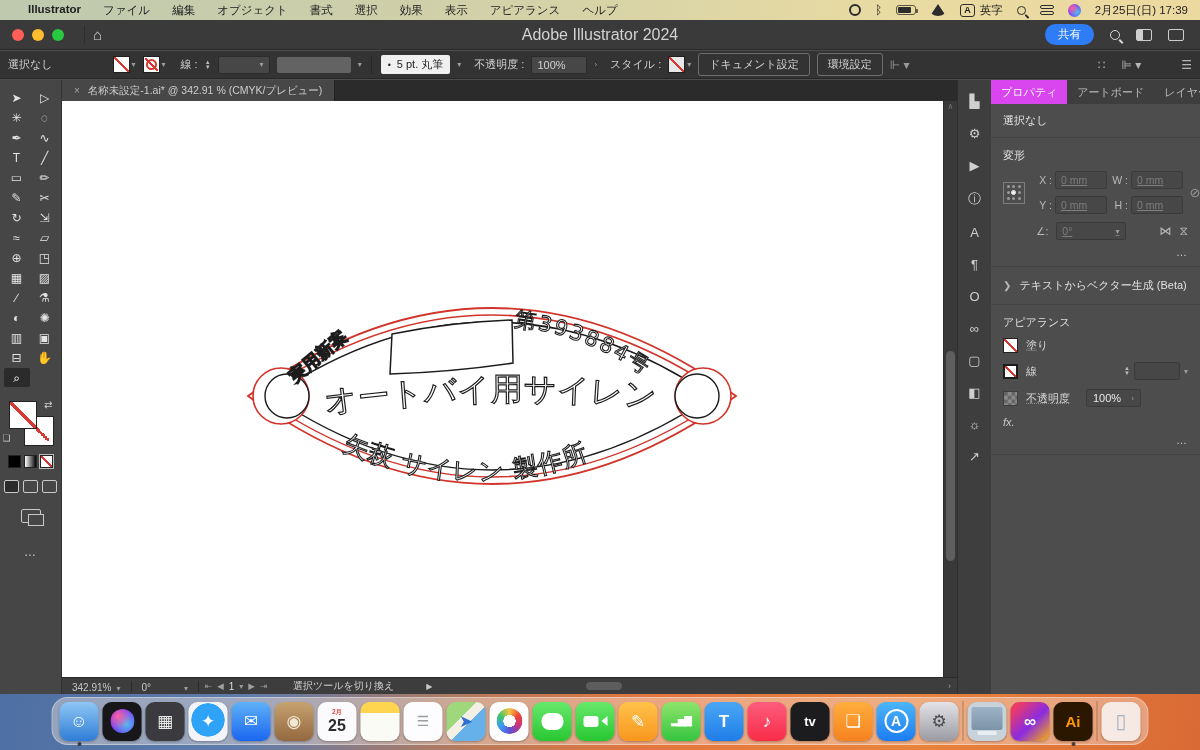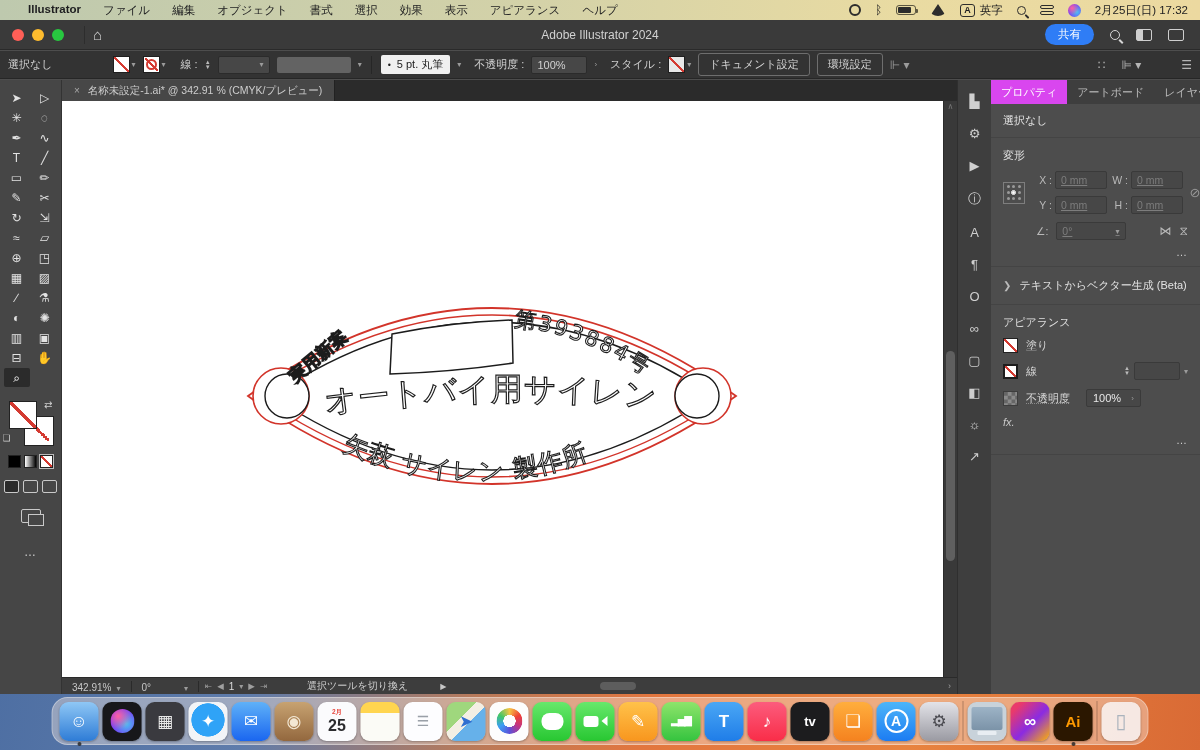--- a/index.html
+++ b/index.html
@@ -33,21 +33,21 @@
     background:radial-gradient(circle at 32% 32%, #ff5fa2, rgba(255,95,162,0) 55%), radial-gradient(circle at 68% 62%, #49c3f2, #7b2ff7 75%); }
   .clock { font-size:11.5px; }
   
   .window { position:absolute; left:0; top:20px; width:1200px; height:674px; background:#4d4d4d; }
   .titlebar { position:absolute; left:0; top:0; width:100%; height:30px; background:#3a3a3a; border-bottom:1px solid #2a2a2a;
     display:flex; align-items:center; color:#cfcfcf; }
   .lights { display:flex; gap:8px; padding:0 10px 0 12px; }
   .light { width:12px; height:12px; border-radius:50%; }
   .l-red{background:#ff5f57}.l-yel{background:#febc2e}.l-grn{background:#28c840}
   .home { font-size:15px; color:#d8d8d8; margin-left:10px; padding:0 8px; border-left:1px solid #2d2d2d; height:18px; display:flex; align-items:center;}
-  .tb-title { position:absolute; left:0; right:0; text-align:center; font-size:12px; color:#d2d2d2; pointer-events:none; }
+  .tb-title { position:absolute; left:0; right:0; text-align:center; font-size:16px; color:#d2d2d2; pointer-events:none; }
   .tb-right { margin-left:auto; display:flex; align-items:center; gap:16px; padding-right:16px; }
   .share { background:#2f7df6; color:#fff; border-radius:11px; padding:3px 13px; font-size:11.5px; }
   .mag2 { position:relative; width:10px; height:10px; border:1.8px solid #d6d6d6; border-radius:50%; }
   .mag2::after { content:''; position:absolute; width:2px; height:5px; background:#d6d6d6; left:9px; top:8px; transform:rotate(-45deg); }
   .wsicon { width:16px; height:12px; border:1.5px solid #cfcfcf; border-radius:2px; position:relative; }
   .wsicon.half::before{content:'';position:absolute;left:0;top:0;bottom:0;width:6px;background:#cfcfcf;}
   
   .controlbar { position:absolute; left:0; top:31px; width:100%; height:28px; background:#333333; border-bottom:1px solid #262626;
     display:flex; align-items:center; gap:7px; color:#d2d2d2; font-size:11px; padding:0 8px; }
   .swpair { display:flex; align-items:center; gap:2px; }
@@ -97,21 +97,21 @@
   .canvas { position:absolute; left:0; top:21px; right:14px; bottom:17px; background:#ffffff; overflow:hidden; }
   .vscroll { position:absolute; right:0; top:21px; bottom:17px; width:14px; background:#393939; border-left:1px solid #2c2c2c; color:#777; }
   .vscroll .arrow { display:block; text-align:center; font-size:8px; line-height:12px; }
   .vthumb { position:absolute; left:2px; right:2px; top:250px; height:210px; background:#5f5f5f; border-radius:5px; }
   .statusbar { position:absolute; left:0; right:0; bottom:0; height:17px; background:#3d3d3d; border-top:1px solid #2a2a2a;
     display:flex; align-items:center; gap:6px; color:#c7c7c7; font-size:10px; padding:0 6px; }
   .sb-field { display:flex; align-items:flex-end; gap:5px; padding:0 4px; height:13px; }
   .sb-sep { width:1px; height:11px; background:#2a2a2a; }
   .sb-nav { display:flex; align-items:center; gap:5px; color:#9f9f9f; font-size:8.5px; }
   .sb-nav .num { color:#ddd; font-size:10px; }
-  .sb-hint { margin-left:34px; color:#cfcfcf; }
+  .sb-hint { margin-left:20px; color:#cfcfcf; }
   .sb-play { font-size:8px; margin-left:26px; }
   .htrack { flex:1; position:relative; height:10px; }
   .hthumb { position:absolute; left:148px; top:1px; width:36px; height:8px; background:#5d5d5d; border-radius:4px; }
   .sb-end { color:#9f9f9f; font-size:9px; }
   
   .art { position:absolute; left:180px; top:185px; width:500px; height:220px; }
   
   .panelstrip { position:absolute; left:957px; top:0; width:34px; height:100%; background:#3e3e3e; border-left:1px solid #2f2f2f; }
   .pstrip { display:flex; flex-direction:column; align-items:center; padding-top:14px; gap:17px; }
   .pstrip .pi { color:#cfcfcf; font-size:13px; width:24px; text-align:center; }
@@ -203,21 +203,21 @@
     <span class="ime">
       <span class="box">A</span>
       <span>英字</span>
     </span>
     <span class="mag"></span>
     <span class="ccc">
         <i></i>
         <i></i>
       </span>
     <span class="siri-orb"></span>
-    <span class="clock">2月25日(日) 17:32</span>
+    <span class="clock">2月25日(日) 17:39</span>
   </div>
 </div>
 
 <div class="window">
 
   <div class="titlebar">
     <div class="lights">
       <span class="light l-red"></span>
       <span class="light l-yel"></span>
       <span class="light l-grn"></span>

